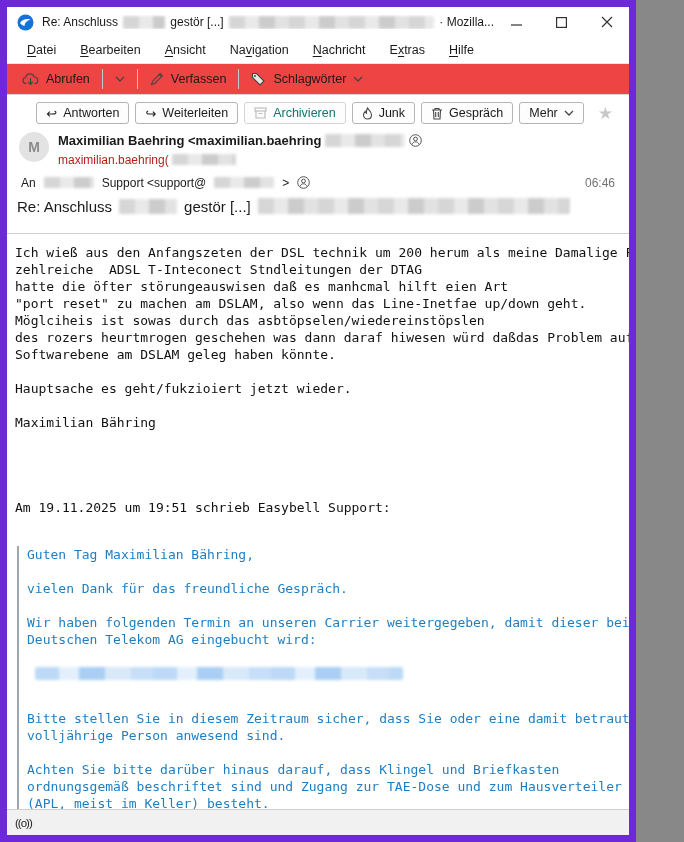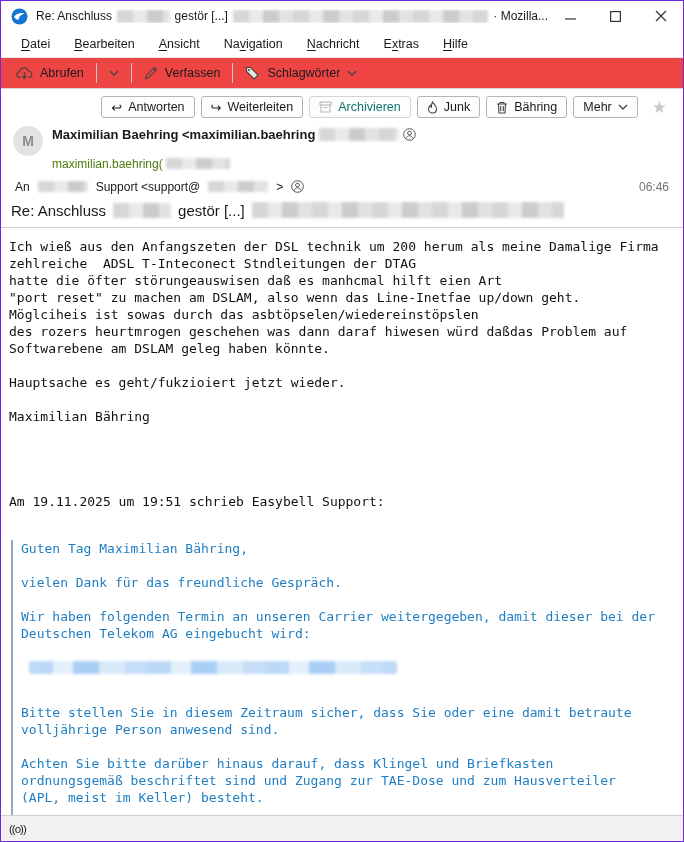--- a/index.html
+++ b/index.html
@@ -1,19 +1,19 @@
 <!DOCTYPE html>
 <html><head>
 <meta charset="utf-8">
 <style>
   * { margin:0; padding:0; box-sizing:border-box; }
   html,body { background:#888; }
   .window {
-    width:684px; height:842px;
-    border:1px solid #6d28d9;
+    width:636px; height:842px;
+    border:7px solid #6d28d9;
     background:#fff;
     display:flex; flex-direction:column;
     font-family:"Liberation Sans", sans-serif;
     color:#1a1a1a;
     overflow:hidden;
     position:relative;
   }
 
   
   .titlebar { height:30px; flex:0 0 30px; display:flex; align-items:center; background:#fff; padding-left:10px; font-size:12px; }
@@ -45,21 +45,21 @@
   .action-row { display:flex; justify-content:flex-end; align-items:center; gap:6px; padding-right:16px; }
   .btn { display:inline-flex; align-items:center; gap:6px; border:1px solid #b5b5b5; border-radius:3px; background:#fdfdfd; padding:3px 9px; font-size:12.5px; color:#1a1a1a; }
   .btn.disabled { color:#0f766e; border-color:#d4d4d4;align-items:center; }
   .btn .arrow-glyph { font-size:13px; line-height:1; }
   .star { font-size:17px; color:#c9c9c9; margin-left:8px; line-height:1; }
 
   .from-row { display:flex; align-items:flex-start; padding:8px 12px 0 12px; }
   .avatar { width:30px; height:30px; border-radius:50%; background:#e3e3e3; color:#8b8b8b; font-weight:bold; font-size:14px; display:flex; align-items:center; justify-content:center; flex:0 0 auto; margin-right:9px; }
   .from-lines { line-height:1.35; }
   .from-name { font-size:13px; font-weight:bold; display:flex; align-items:center; gap:4px; white-space:nowrap; }
-  .from-sub { font-size:12px; color:#4d7c0f; margin-top:12px; display:flex; align-items:center; gap:3px; }
+  .from-sub { font-size:12px; color:#b91c1c; margin-top:2px; display:flex; align-items:center; gap:3px; }
 
   .to-row { display:flex; align-items:center; gap:8px; font-size:12px; padding:8px 14px 0 14px; color:#1a1a1a; }
   .to-time { margin-left:auto; font-size:12px; color:#737373; }
 
   .subject-row { display:flex; align-items:center; gap:7px; font-size:15px; padding:8px 14px 0 10px; white-space:nowrap; }
 
   .contact-icon { display:inline-flex; flex:0 0 auto; }
 
   
   .msgbody { flex:1 1 auto; background:#fff; overflow:hidden; padding:10px 0 0 8px; }
@@ -195,21 +195,21 @@
           </svg>
         </span>
         <span>Junk</span>
       </span>
       <span class="btn">
         <span class="ticon">
           <svg width="12" height="13" viewBox="0 0 12 13">
             <path d="M1 3 L11 3 M4 3 L4 1.5 L8 1.5 L8 3 M2.5 3 L3 12 L9 12 L9.5 3 M4.7 5 L4.7 10 M7.3 5 L7.3 10" fill="none" stroke="#444" stroke-width="1.1"></path>
           </svg>
         </span>
-        <span>Bähring</span>
+        <span>Gespräch</span>
       </span>
       <span class="btn">
         <span>Mehr</span>
         <span class="ticon">
           <svg width="10" height="6" viewBox="0 0 10 6">
               <polyline points="1,1 5,5 9,1" fill="none" stroke="#444" stroke-width="1.3"></polyline>
             </svg>
         </span>
       </span>
       <span class="star">★</span>

